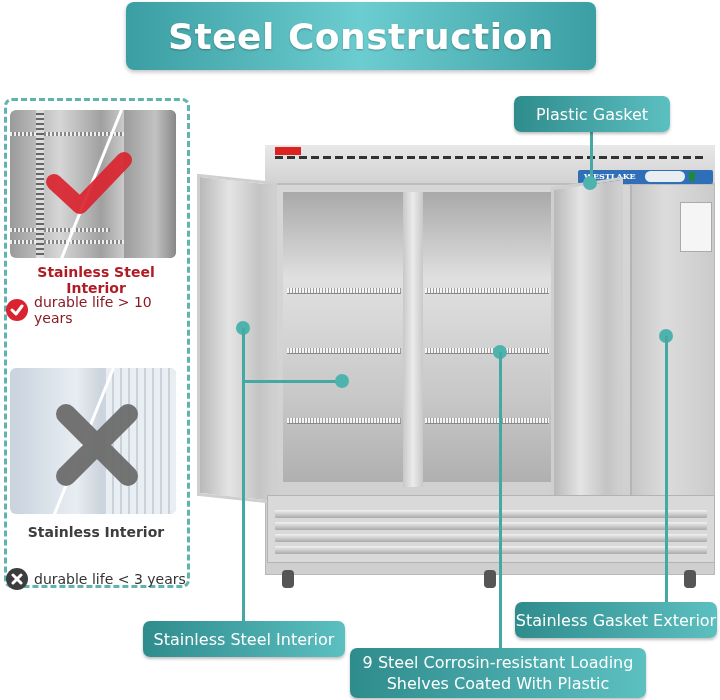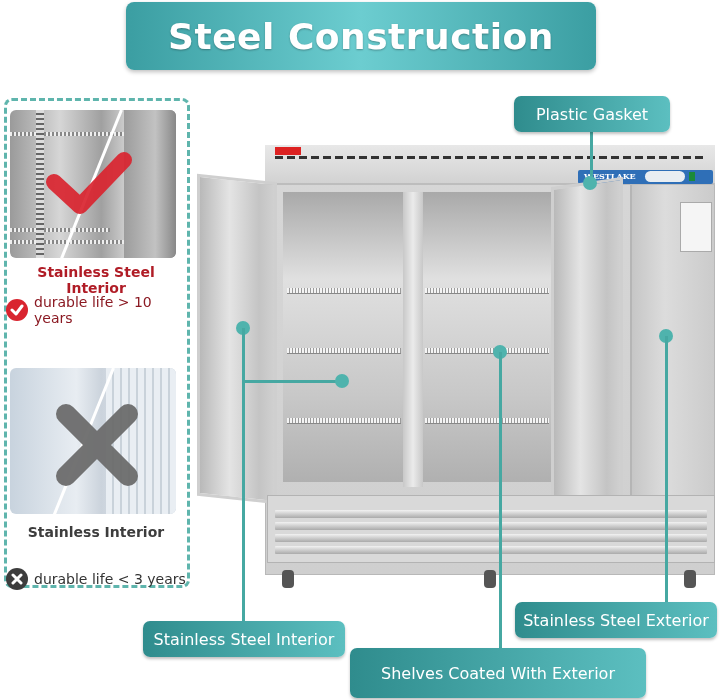--- a/index.html
+++ b/index.html
@@ -172,17 +172,18 @@
 <div class="dot" style="left:659px;top:329px;"></div>
 <div class="leader-v" style="left:665px;top:336px;height:266px;"></div>
 
 <div class="pill" style="left:514px;top:96px;width:156px;height:36px;">
   <span>Plastic Gasket</span>
 </div>
 <div class="pill" style="left:143px;top:621px;width:202px;height:36px;">
   <span>Stainless Steel Interior</span>
 </div>
 <div class="pill" style="left:515px;top:602px;width:202px;height:36px;">
-  <span>Stainless Steel Exterior</span>
+  <span>Stainless Gasket Exterior</span>
 </div>
 <div class="pill" style="left:350px;top:648px;width:296px;height:50px;flex-direction:column;">
-  <span>Shelves Coated With Exterior</span>
+  <span>9 Steel Corrosin-resistant Loading</span>
+  <span>Shelves Coated With Plastic</span>
 </div>
 
 </body></html>

